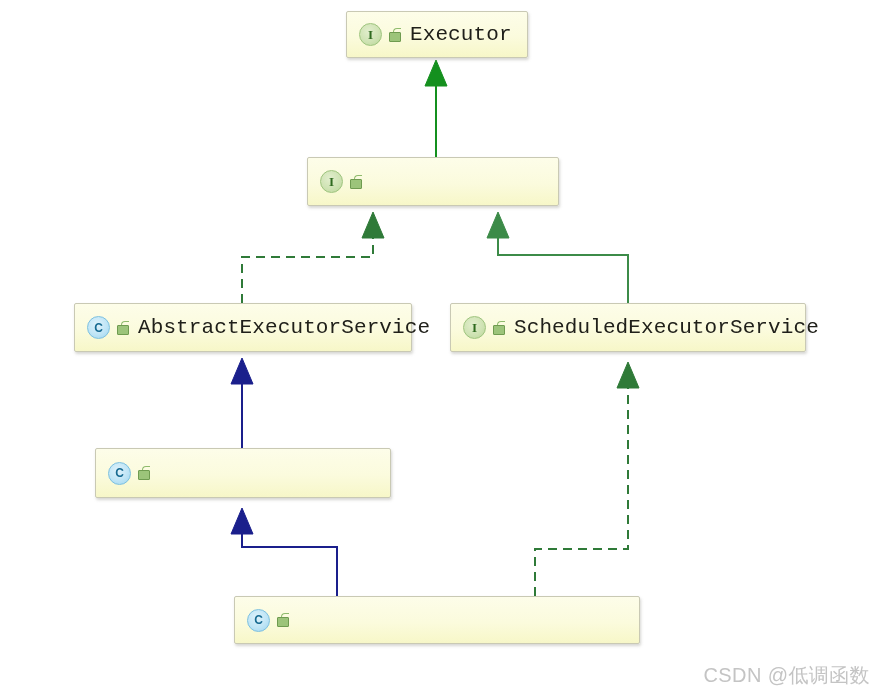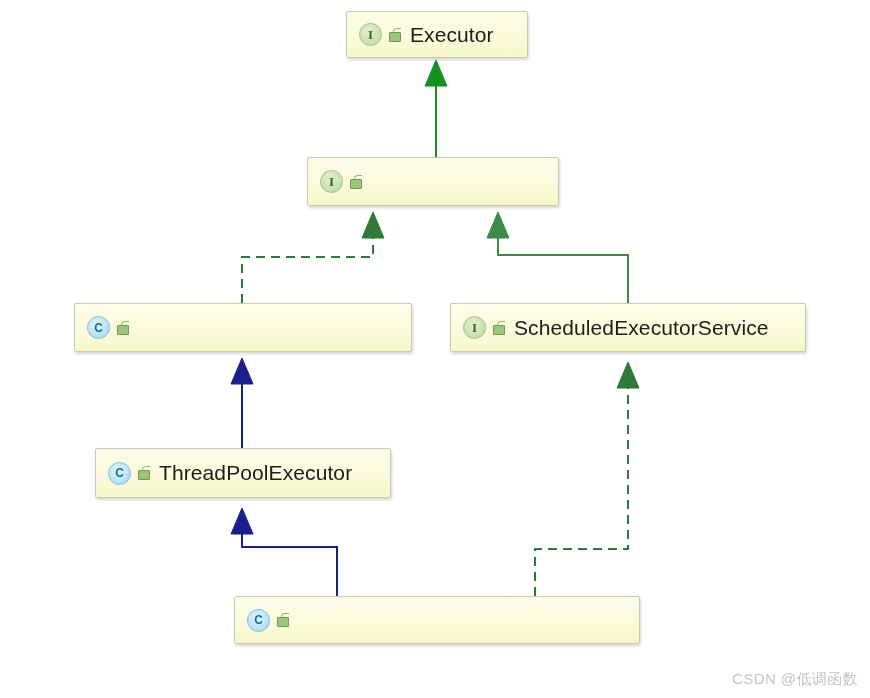--- a/index.html
+++ b/index.html
@@ -91,32 +91,32 @@
     left: 5px;
     top: 0;
     width: 7px;
     height: 7px;
     border: 1.6px solid #8fbb6d;
     border-bottom: none;
     border-right: none;
     border-radius: 4px 0 0 0;
   }
   .node-label {
-    font-family: Liberation Sans, sans-serif;
+    font-family: Liberation Mono, monospace;
     font-size: 21px;
     color: #20201a;
     white-space: nowrap;
     letter-spacing: 0.1px;
   }
   #watermark {
     position: absolute;
-    right: 12px;
+    right: 0;
     bottom: 9px;
     font-family: "Liberation Sans", sans-serif;
-    font-size: 15px;
+    font-size: 20px;
     color: #c4c4c4;
     letter-spacing: 0.4px;
     z-index: 6;
     user-select: none;
   }
 </style>
 </head>
 <body>
 
 <div id="diagram-canvas">
@@ -169,40 +169,40 @@
         </span>
       </div>
       <div class="uml-node" style="left: 74px; top: 303px; width: 338px; height: 49px;">
         <span class="node-icons">
           <span class="type-icon klass">C</span>
           <span class="lock-icon">
             <span class="lock-shackle"></span>
             <span class="lock-body"></span>
           </span>
         </span>
+        <span class="node-label">AbstractExecutorService</span>
       </div>
       <div class="uml-node" style="left: 450px; top: 303px; width: 356px; height: 49px;">
         <span class="node-icons">
           <span class="type-icon iface">I</span>
           <span class="lock-icon">
             <span class="lock-shackle"></span>
             <span class="lock-body"></span>
           </span>
         </span>
         <span class="node-label">ScheduledExecutorService</span>
       </div>
       <div class="uml-node" style="left: 95px; top: 448px; width: 296px; height: 50px;">
         <span class="node-icons">
           <span class="type-icon klass">C</span>
           <span class="lock-icon">
             <span class="lock-shackle"></span>
             <span class="lock-body"></span>
           </span>
         </span>
-        <span class="node-label">ThreadPoolExecutor</span>
       </div>
       <div class="uml-node" style="left: 234px; top: 596px; width: 406px; height: 48px;">
         <span class="node-icons">
           <span class="type-icon klass">C</span>
           <span class="lock-icon">
             <span class="lock-shackle"></span>
             <span class="lock-body"></span>
           </span>
         </span>
       </div>

